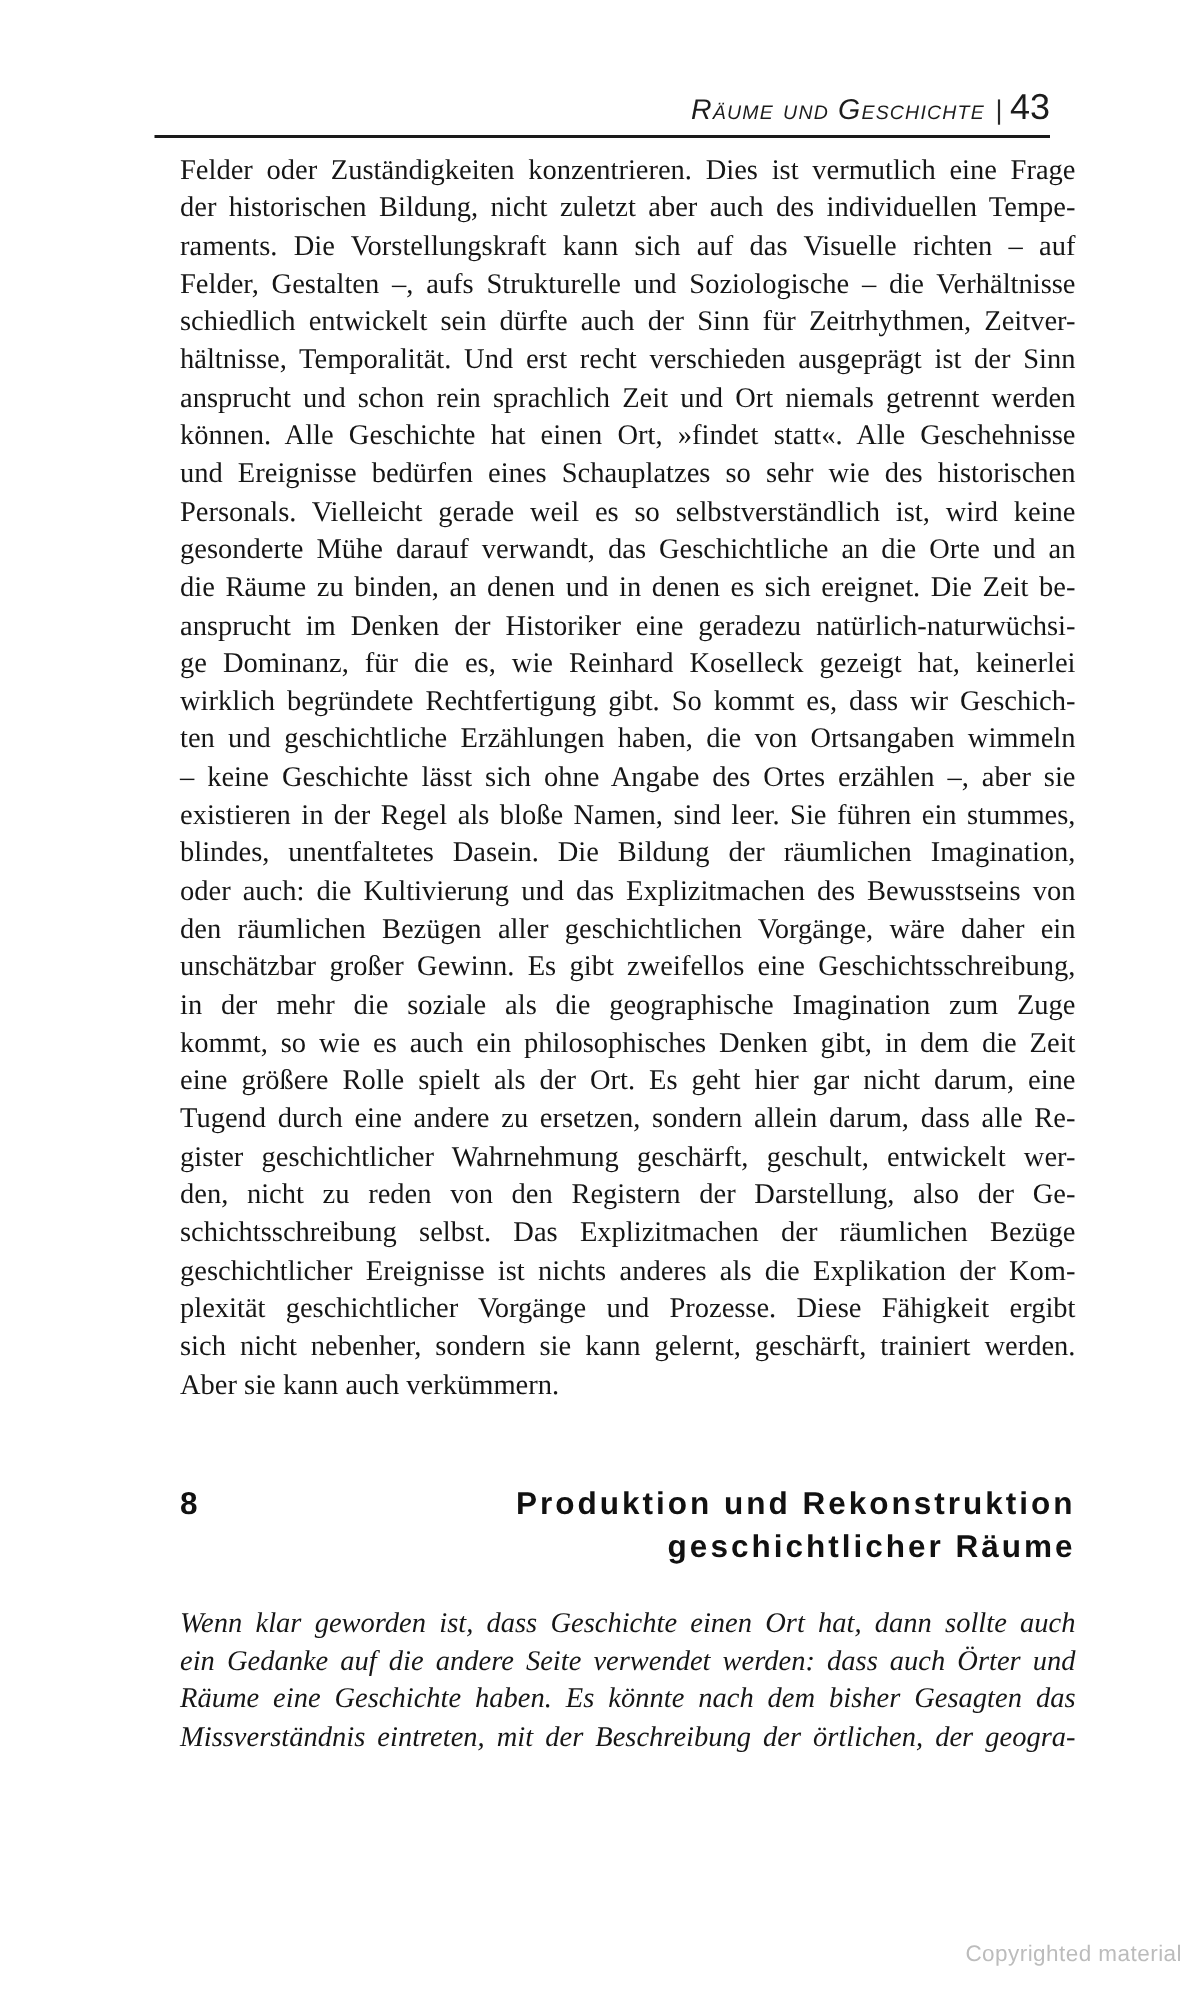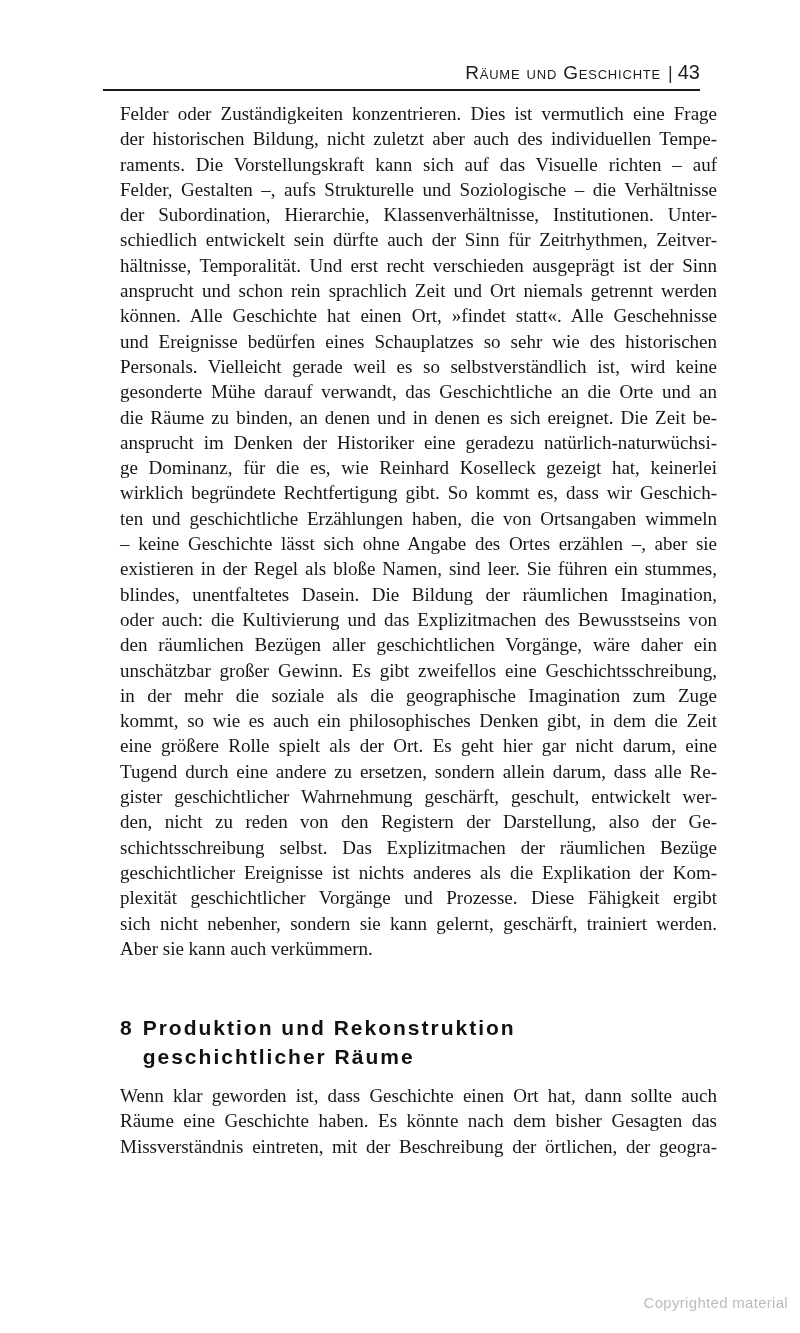--- a/index.html
+++ b/index.html
@@ -24,29 +24,30 @@
     text-align: right;
     font-family: "Liberation Sans", sans-serif;
     line-height: 22px;
     white-space: nowrap;
   }
   .rh-title {
     font-variant: small-caps;
     font-size: 19px;
     letter-spacing: 0.8px;
     color: #1c1c1c;
+    font-style: italic;
   }
   .rh-sep {
     font-size: 18px;
     font-weight: 300;
     color: #2a2a2a;
     padding: 0 5px 0 7px;
   }
   .rh-page {
-    font-size: 20px;
+    font-size: 24px;
     color: #1c1c1c;
   }
   
   .text-col {
     position: absolute;
     left: 120px;
     width: 597px;
     top: 101px;
     font-size: 19px;
     color: #161616;
@@ -65,24 +66,24 @@
     display: flex;
     align-items: flex-start;
     gap: 9px;
     font-family: "Liberation Sans", sans-serif;
     font-weight: bold;
     font-size: 21px;
     letter-spacing: 2px;
     color: #111111;
   }
   .h-num { line-height: 29px; }
-  .h-lines { flex: 1; }
+  .h-lines { flex: 1; text-align: right; }
   .h-line { line-height: 29px; }
   
-  .p2 { margin-top: 12px; }
+  .p2 { margin-top: 24px; font-style: italic; }
   
   .watermark {
     position: absolute;
     top: 1294px;
     right: 12px;
     font-family: "Liberation Sans", sans-serif;
     font-size: 15px;
     color: #bcbcbc;
     letter-spacing: 0.3px;
   }
@@ -96,21 +97,20 @@
     <span class="rh-title">Räume und Geschichte</span><span class="rh-sep">|</span><span class="rh-page">43</span>
   </div>
 
   <div class="text-col">
 
     <div class="para p1">
         <div class="pline">Felder oder Zuständigkeiten konzentrieren. Dies ist vermutlich eine Frage</div>
         <div class="pline">der historischen Bildung, nicht zuletzt aber auch des individuellen Tempe-</div>
         <div class="pline">raments. Die Vorstellungskraft kann sich auf das Visuelle richten – auf</div>
         <div class="pline">Felder, Gestalten –, aufs Strukturelle und Soziologische – die Verhältnisse</div>
-        <div class="pline">der Subordination, Hierarchie, Klassenverhältnisse, Institutionen. Unter-</div>
         <div class="pline">schiedlich entwickelt sein dürfte auch der Sinn für Zeitrhythmen, Zeitver-</div>
         <div class="pline">hältnisse, Temporalität. Und erst recht verschieden ausgeprägt ist der Sinn</div>
         <div class="pline">ansprucht und schon rein sprachlich Zeit und Ort niemals getrennt werden</div>
         <div class="pline">können. Alle Geschichte hat einen Ort, »findet statt«. Alle Geschehnisse</div>
         <div class="pline">und Ereignisse bedürfen eines Schauplatzes so sehr wie des historischen</div>
         <div class="pline">Personals. Vielleicht gerade weil es so selbstverständlich ist, wird keine</div>
         <div class="pline">gesonderte Mühe darauf verwandt, das Geschichtliche an die Orte und an</div>
         <div class="pline">die Räume zu binden, an denen und in denen es sich ereignet. Die Zeit be-</div>
         <div class="pline">ansprucht im Denken der Historiker eine geradezu natürlich-naturwüchsi-</div>
         <div class="pline">ge Dominanz, für die es, wie Reinhard Koselleck gezeigt hat, keinerlei</div>
@@ -138,20 +138,21 @@
     <div class="section-heading">
       <span class="h-num">8</span>
       <div class="h-lines">
           <div class="h-line">Produktion und Rekonstruktion</div>
           <div class="h-line">geschichtlicher Räume</div>
         </div>
     </div>
 
     <div class="para p2 all-just">
         <div class="pline">Wenn klar geworden ist, dass Geschichte einen Ort hat, dann sollte auch</div>
+        <div class="pline">ein Gedanke auf die andere Seite verwendet werden: dass auch Örter und</div>
         <div class="pline">Räume eine Geschichte haben. Es könnte nach dem bisher Gesagten das</div>
         <div class="pline">Missverständnis eintreten, mit der Beschreibung der örtlichen, der geogra-</div>
       </div>
 
   </div>
 
   <div class="watermark">Copyrighted material</div>
 
 </div>
 

